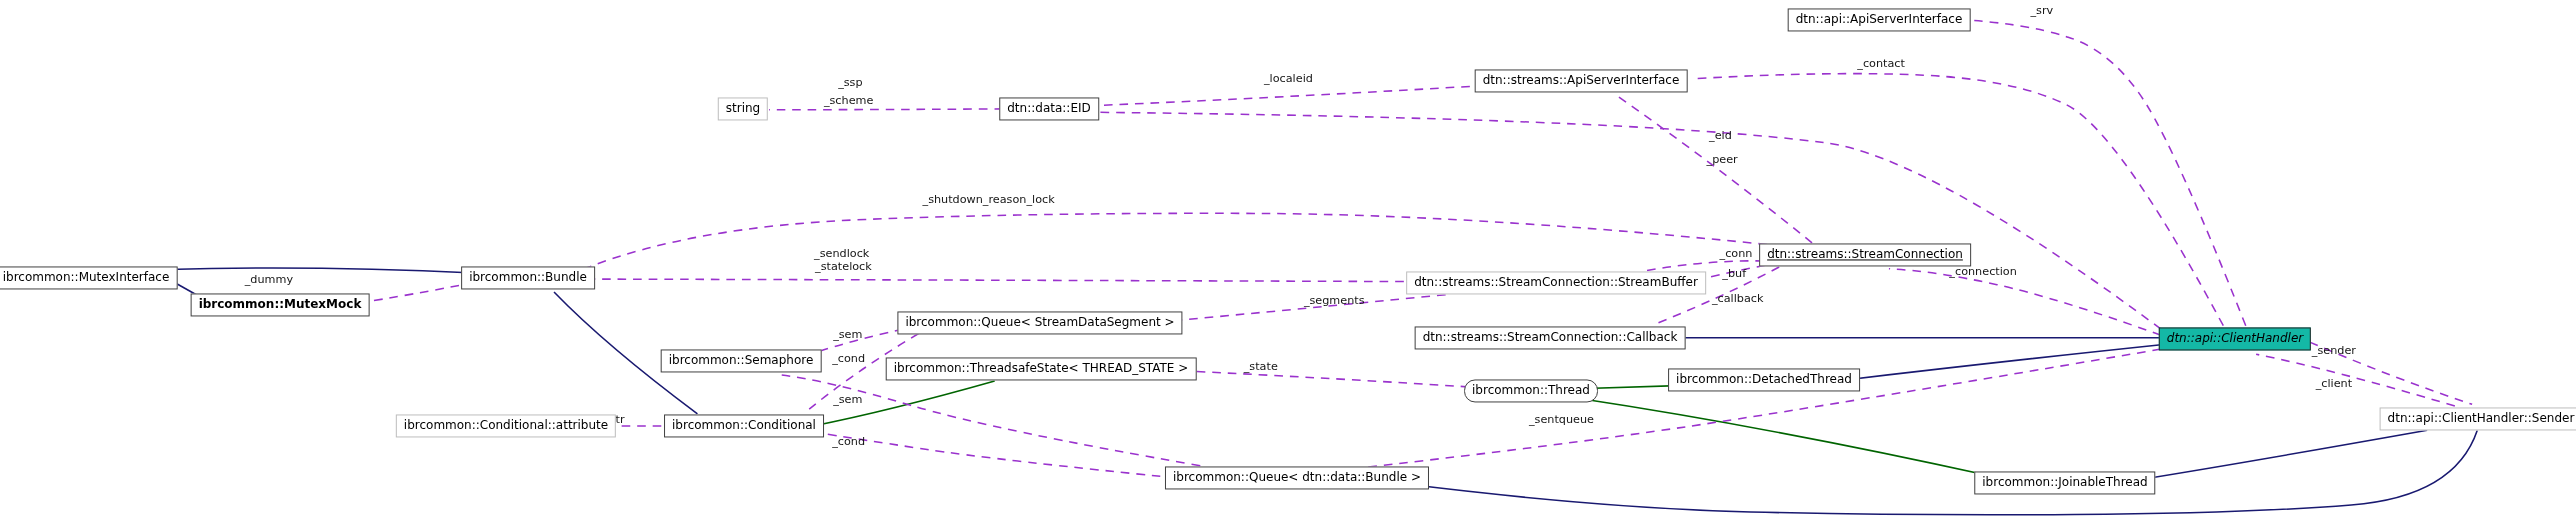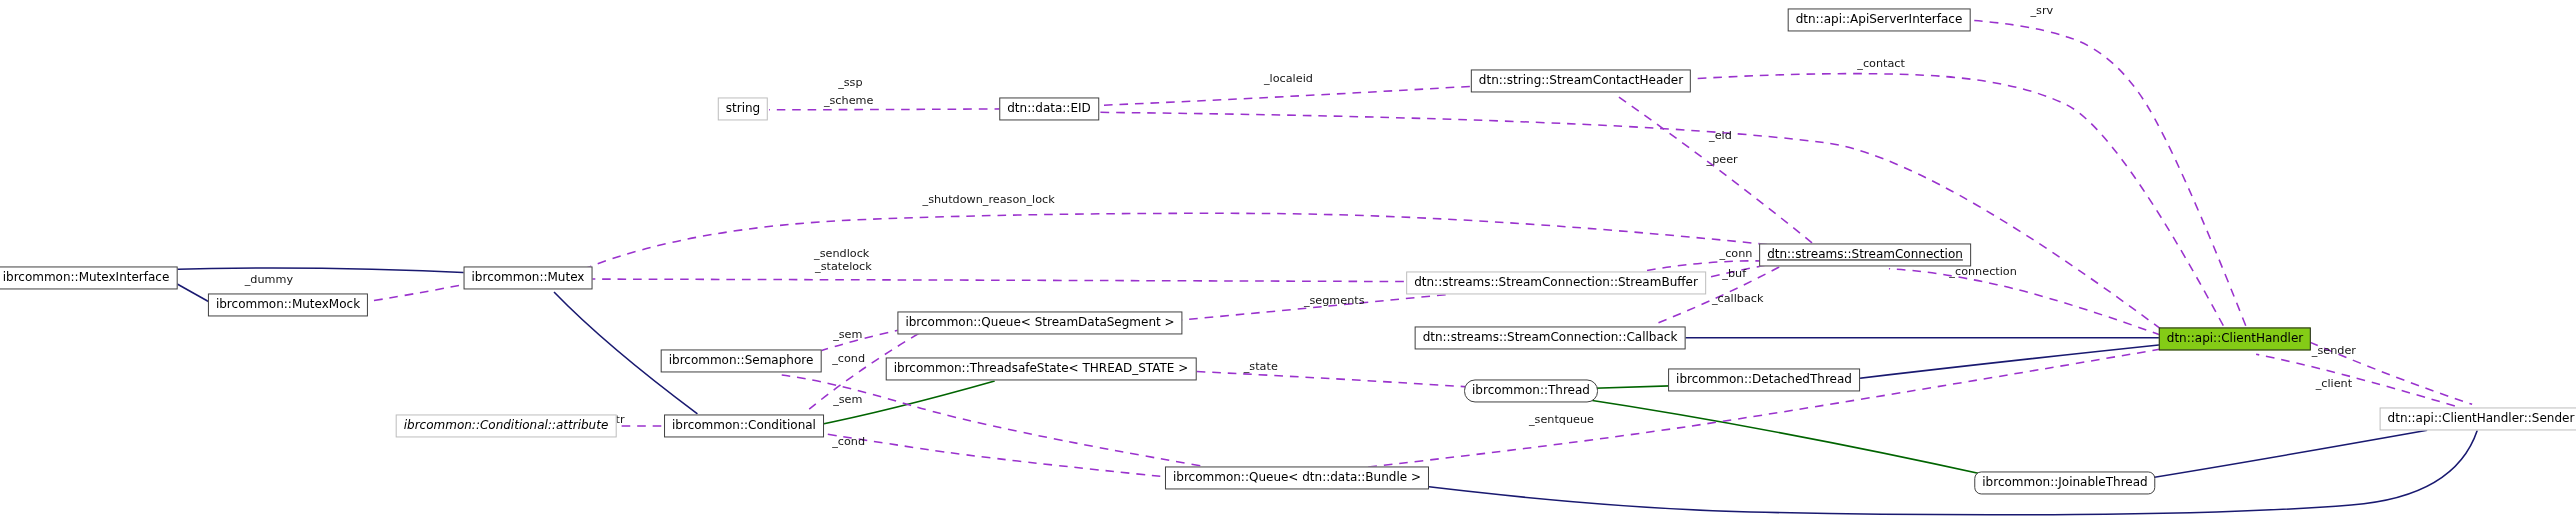--- a/index.html
+++ b/index.html
@@ -8,21 +8,21 @@
   #edge-layer{position:absolute;left:0;top:0;width:2576px;height:521px;}
   #edge-layer path{fill:none;stroke-linejoin:round;}
   #edge-layer path.usage{stroke-dasharray:10 8;stroke-width:1.8;}
   #edge-layer path.inherit{stroke-width:1.8;}
   #edge-layer path.protected{stroke-width:1.8;}
   #edge-layer text{font:13px "DejaVu Sans","Liberation Sans",sans-serif;fill:#151515;text-anchor:middle;}
   .node{position:absolute;transform:translate(-50%,-50%);background:#ffffff;
         border:1.5px solid #404040;padding:2.6px 7px 3.5px 7px;white-space:nowrap;
         font-size:12px;color:#000;line-height:1.25;}
   .node.muted{border-color:#bdbdbd;border-width:1.2px;}
-  .node.highlight{background:#84cc16;border-color:#262626;border-width:1.7px;}
+  .node.highlight{background:#14b8a6;border-color:#262626;border-width:1.7px;font-style:italic;}
 </style>
 </head>
 <body>
 
 <div id="diagram">
   <svg id="edge-layer" viewBox="0 0 2979 603" xmlns="http://www.w3.org/2000/svg">
     <defs>
       <marker id="arrow-usage" markerUnits="userSpaceOnUse" markerWidth="16" markerHeight="12" refX="13" refY="4.5" orient="auto">
         <path d="M0,0 L14,4.5 L0,9 z" fill="#9a32cd"></path>
       </marker>
@@ -91,35 +91,35 @@
         <text x="981" y="515" fill="#151515">_cond</text>
         <text x="710" y="489" fill="#151515">attr</text>
         <text x="2294" y="318" fill="#151515">_connection</text>
         <text x="1806" y="490" fill="#151515">_sentqueue</text>
         <text x="2700" y="410" fill="#151515">_sender</text>
         <text x="2700" y="448" fill="#151515">_client</text>
       </g>
   </svg>
   <div id="nodes">
       <div class="node" style="left: 86px; top: 278px;">ibrcommon::MutexInterface</div>
-      <div class="node" style="left: 288px; top: 305px;">ibrcommon::MutexMock</div>
-      <div class="node" style="left: 528px; top: 278px;">ibrcommon::Mutex</div>
+      <div class="node" style="left: 280px; top: 305px; font-weight: bold;">ibrcommon::MutexMock</div>
+      <div class="node" style="left: 528px; top: 278px;">ibrcommon::Bundle</div>
       <div class="node" style="left: 741px; top: 361px;">ibrcommon::Semaphore</div>
-      <div class="node muted" style="left: 506px; top: 426px; font-style: italic;">ibrcommon::Conditional::attribute</div>
+      <div class="node muted" style="left: 506px; top: 426px;">ibrcommon::Conditional::attribute</div>
       <div class="node" style="left: 744px; top: 426px;">ibrcommon::Conditional</div>
       <div class="node muted" style="left: 743px; top: 109px;">string</div>
       <div class="node" style="left: 1049px; top: 109px;">dtn::data::EID</div>
       <div class="node" style="left: 1040px; top: 323px;">ibrcommon::Queue&lt; StreamDataSegment &gt;</div>
       <div class="node" style="left: 1041px; top: 369px;">ibrcommon::ThreadsafeState&lt; THREAD_STATE &gt;</div>
-      <div class="node" style="left: 1581px; top: 81px;">dtn::string::StreamContactHeader</div>
+      <div class="node" style="left: 1581px; top: 81px;">dtn::streams::ApiServerInterface</div>
       <div class="node" style="left: 1879px; top: 20px;">dtn::api::ApiServerInterface</div>
       <div class="node muted" style="left: 1556px; top: 283px;">dtn::streams::StreamConnection::StreamBuffer</div>
       <div class="node" style="left: 1865px; top: 255px; text-decoration: underline;">dtn::streams::StreamConnection</div>
       <div class="node" style="left: 1550px; top: 338px;">dtn::streams::StreamConnection::Callback</div>
       <div class="node" style="left: 1531px; top: 391px; border-radius: 11px;">ibrcommon::Thread</div>
       <div class="node" style="left: 1764px; top: 380px;">ibrcommon::DetachedThread</div>
       <div class="node highlight" style="left: 2235px; top: 339px;">dtn::api::ClientHandler</div>
       <div class="node muted" style="left: 2481px; top: 419px;">dtn::api::ClientHandler::Sender</div>
-      <div class="node" style="left: 2065px; top: 483px; border-radius: 7px;">ibrcommon::JoinableThread</div>
+      <div class="node" style="left: 2065px; top: 483px;">ibrcommon::JoinableThread</div>
       <div class="node" style="left: 1297px; top: 478px;">ibrcommon::Queue&lt; dtn::data::Bundle &gt;</div>
     </div>
 </div>
 
 
 </body></html>

